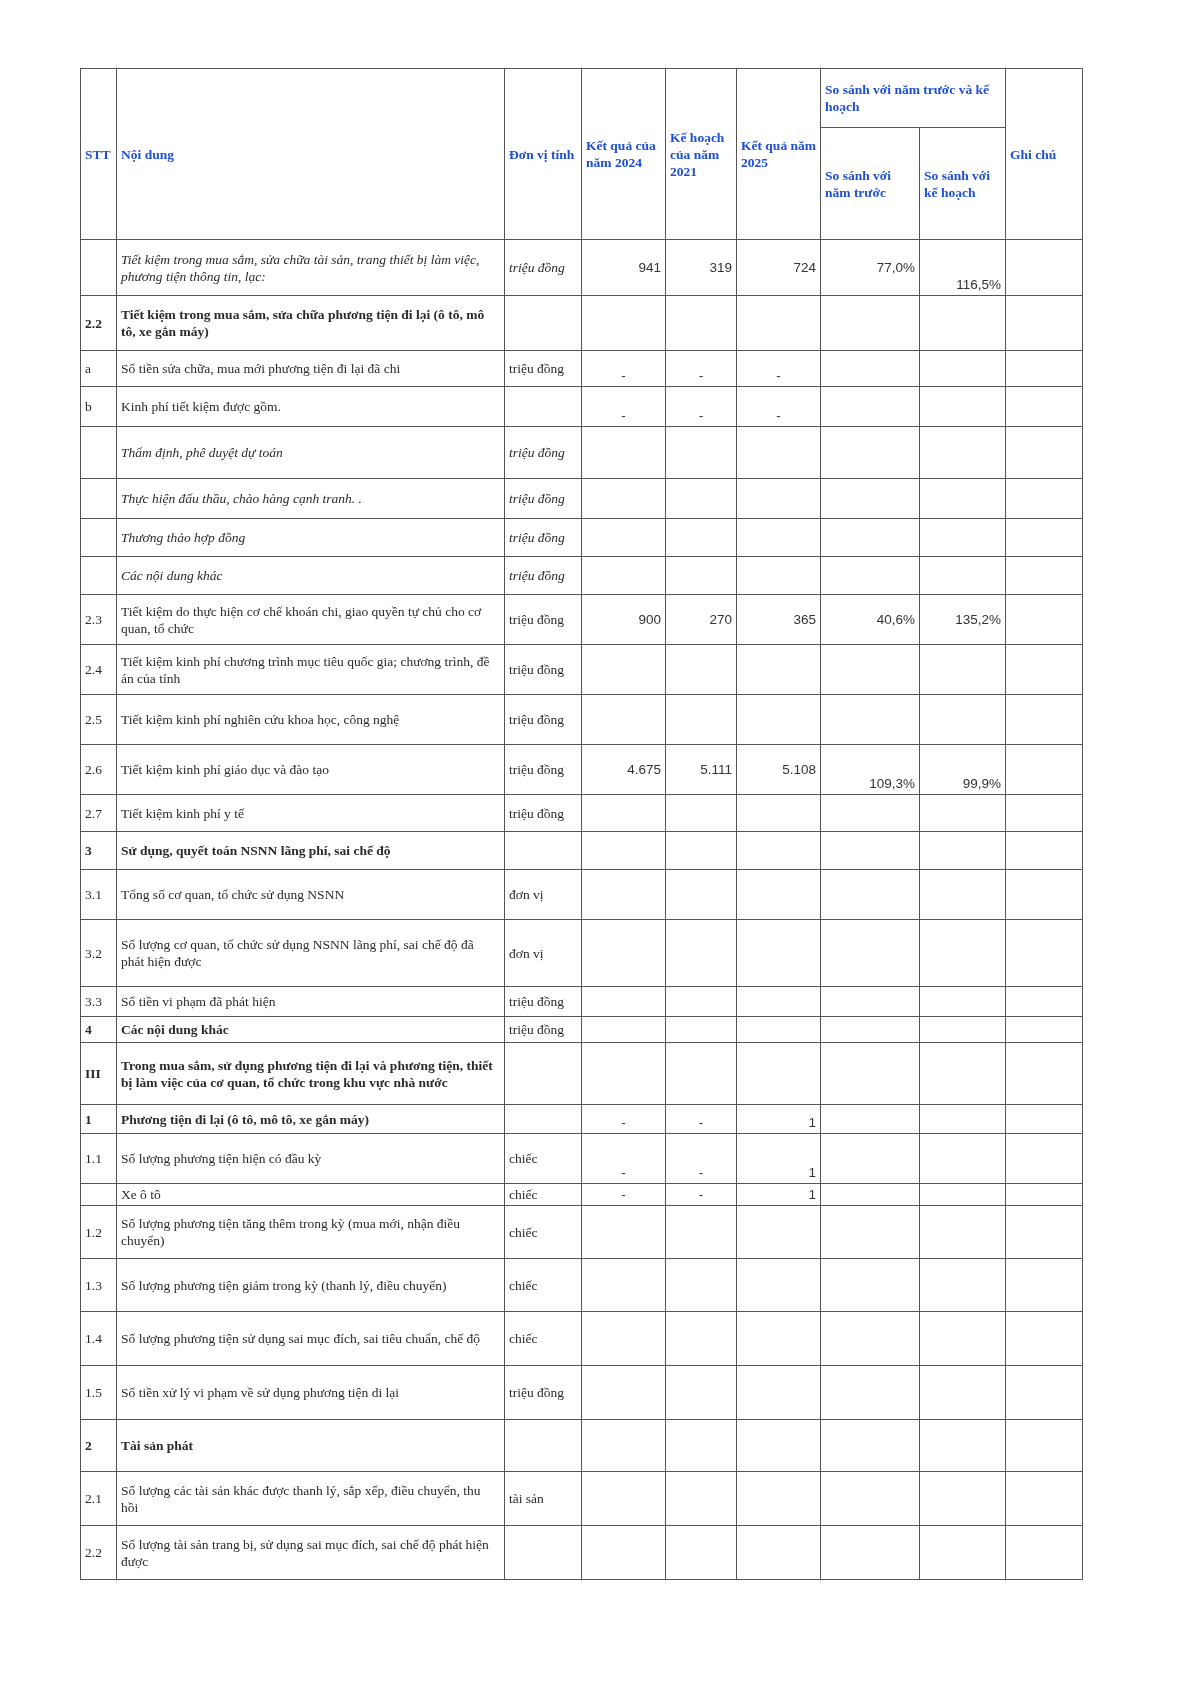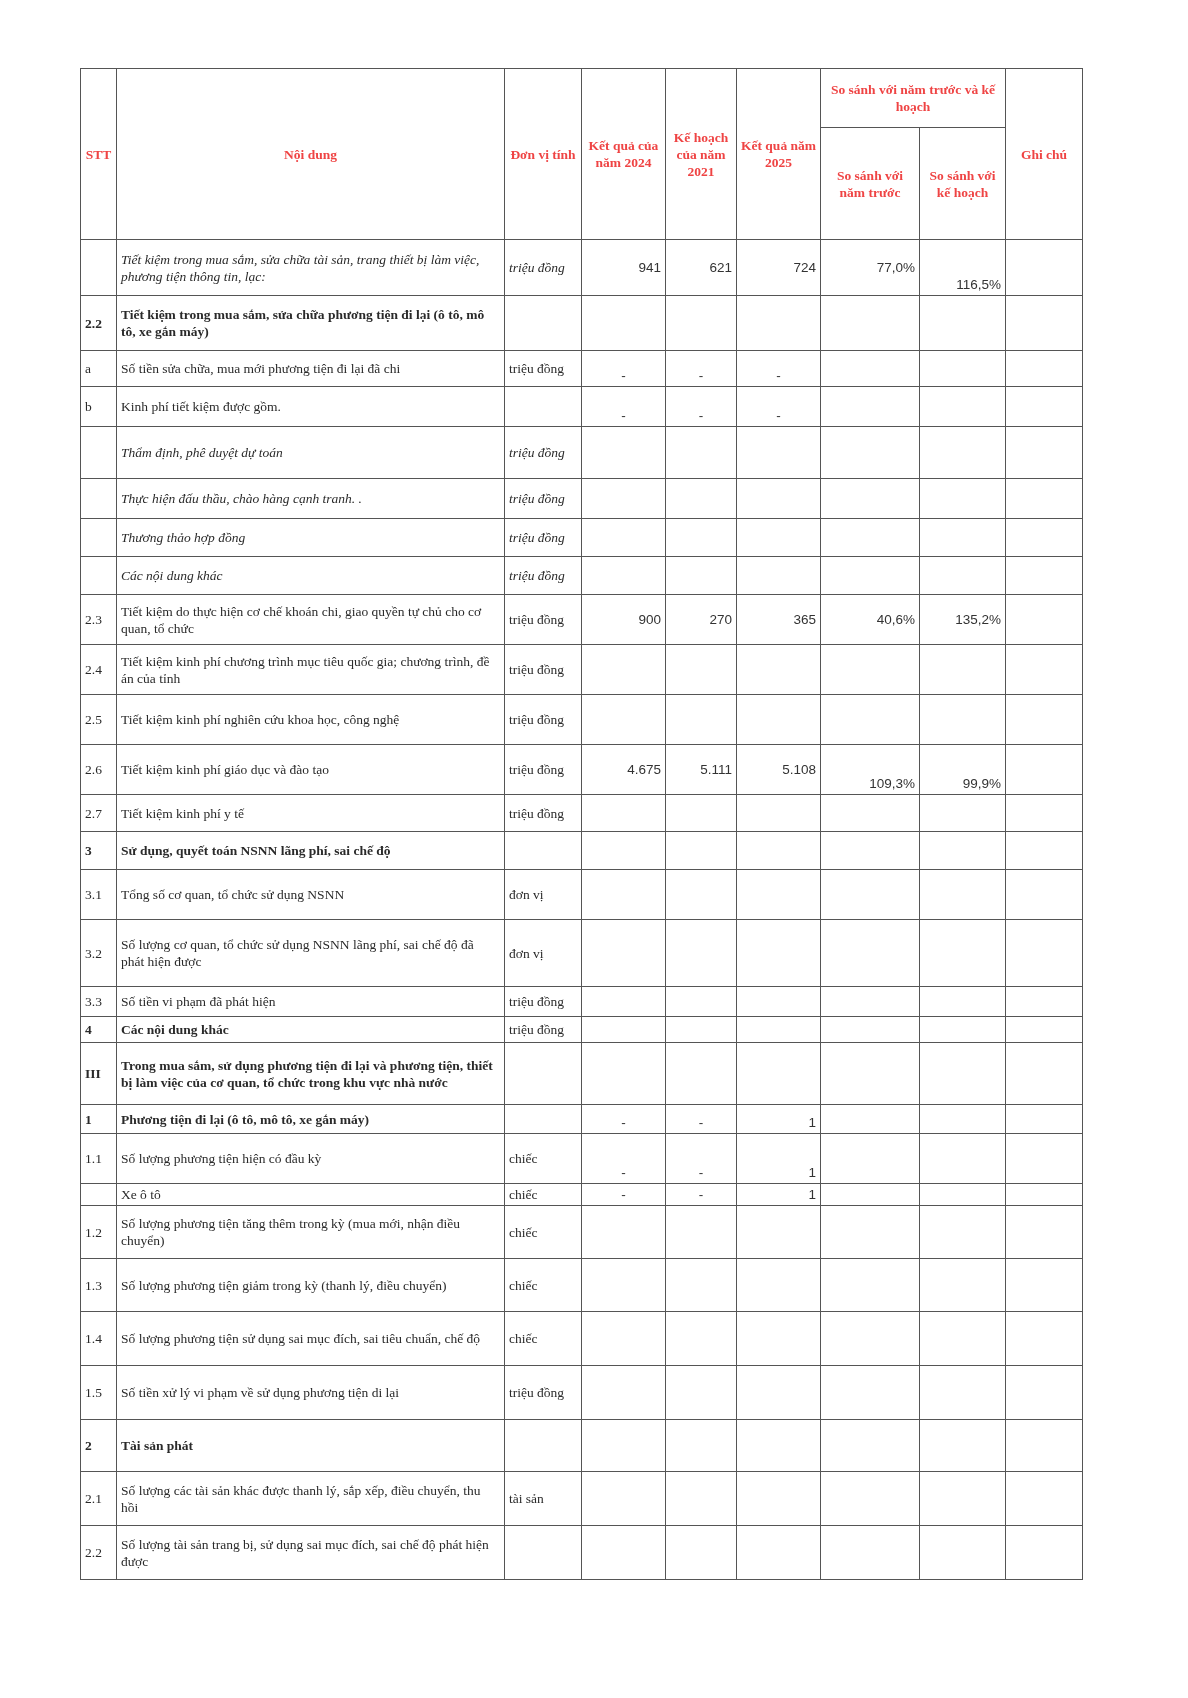--- a/index.html
+++ b/index.html
@@ -2,21 +2,21 @@
 <html><head>
 <meta charset="utf-8">
 <style>
   html, body { margin:0; padding:0; background:#ffffff; }
   body { width:1188px; height:1698px; position:relative; overflow:hidden;
          font-family:"Liberation Serif","DejaVu Serif",serif; color:#2a2a2a; }
   table.report { position:absolute; left:80px; top:68px; width:1002px;
          border-collapse:collapse; table-layout:fixed; }
   table.report td, table.report th { border:1.4px solid #555; padding:2px 4px;
          font-size:13.5px; line-height:17px; vertical-align:middle; }
-  th { font-weight:bold; text-align:center; color:#ef4444; }
+  th { font-weight:bold; text-align:left; color:#1d4ed8; }
   th.big { font-size:14.5px; }
   td.stt { text-align:left; }
   td.unit { text-align:left; }
   td.num { text-align:right; font-family:"Liberation Sans","DejaVu Sans",sans-serif;
            font-size:12px; color:#333; }
   td.num.low { vertical-align:bottom; }
   .b { font-weight:bold; }
   .i { font-style:italic; }
 </style>
 </head>
@@ -50,21 +50,21 @@
       <th>So sánh với kế hoạch</th>
     </tr>
   </thead>
   <tbody id="tbody">
 
   <tr style="height: 56px;">
         <td class="stt "></td>
         <td class="content i">Tiết kiệm trong mua sắm, sửa chữa tài sản, trang thiết bị làm việc, phương tiện thông tin, lạc:</td>
         <td class="unit i">triệu đồng</td>
         <td class="num">941</td>
-        <td class="num">621</td>
+        <td class="num">319</td>
         <td class="num">724</td>
         <td class="num">77,0%</td>
         <td class="num low">116,5%</td>
         <td class="note"></td>
       </tr>
       <tr style="height: 55px;">
         <td class="stt b">2.2</td>
         <td class="content b">Tiết kiệm trong mua sắm, sửa chữa phương tiện đi lại (ô tô, mô tô, xe gắn máy)</td>
         <td class="unit "></td>
         <td class="num"></td>

